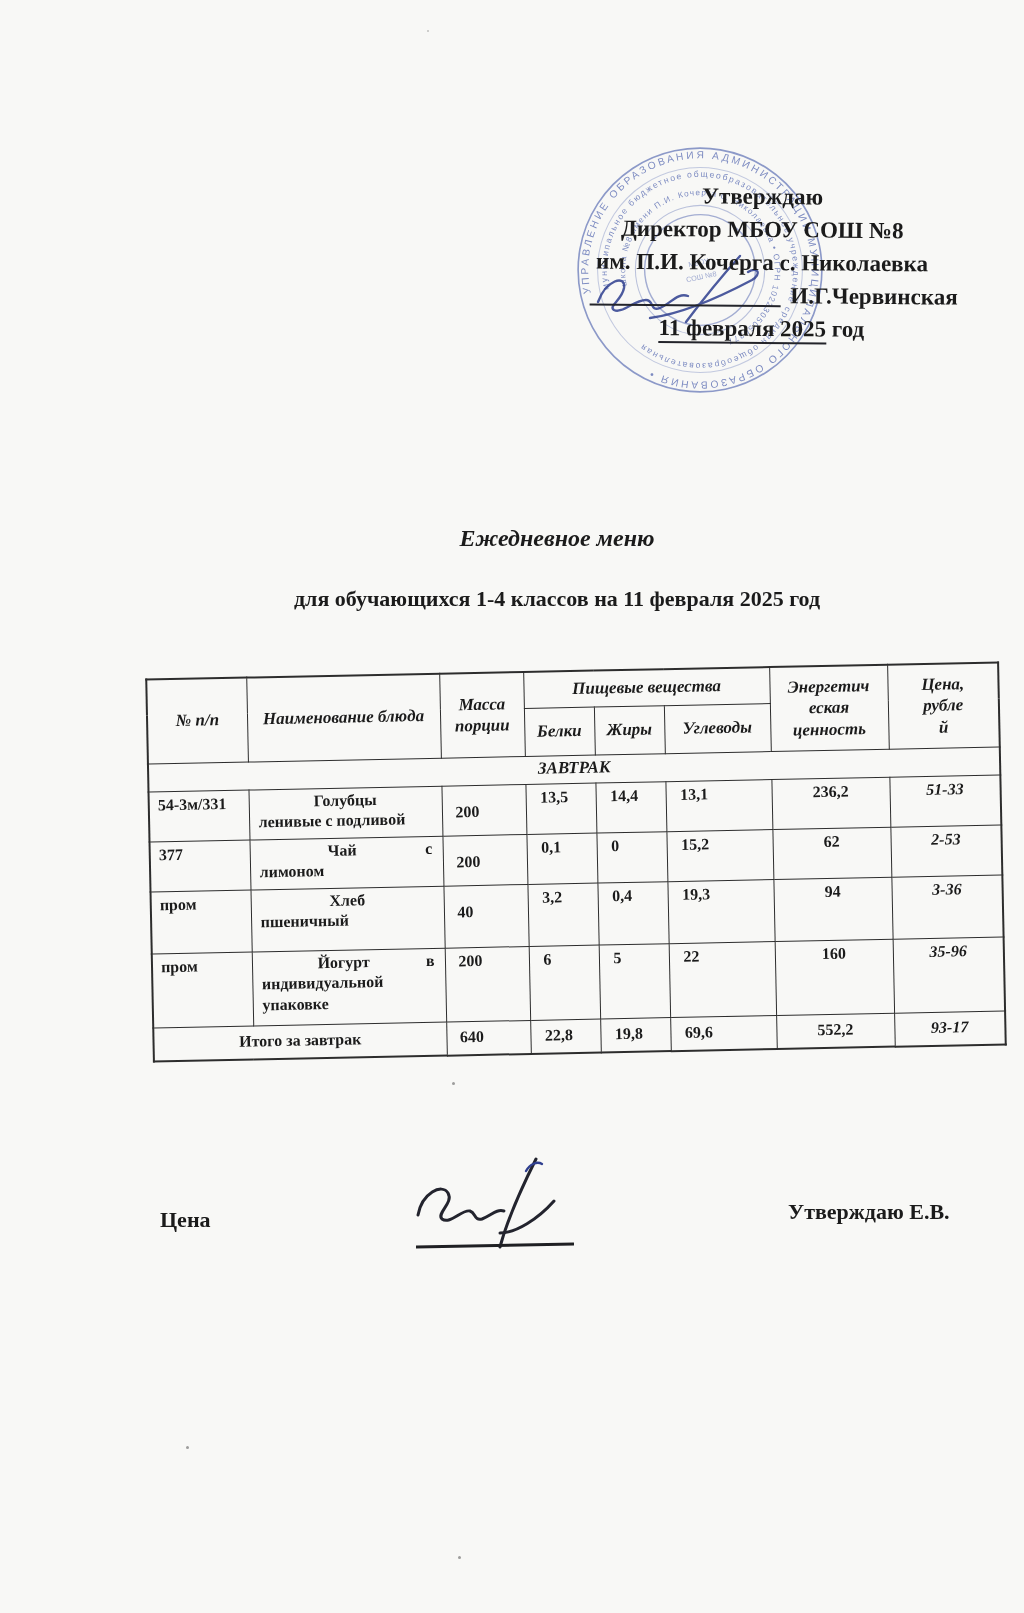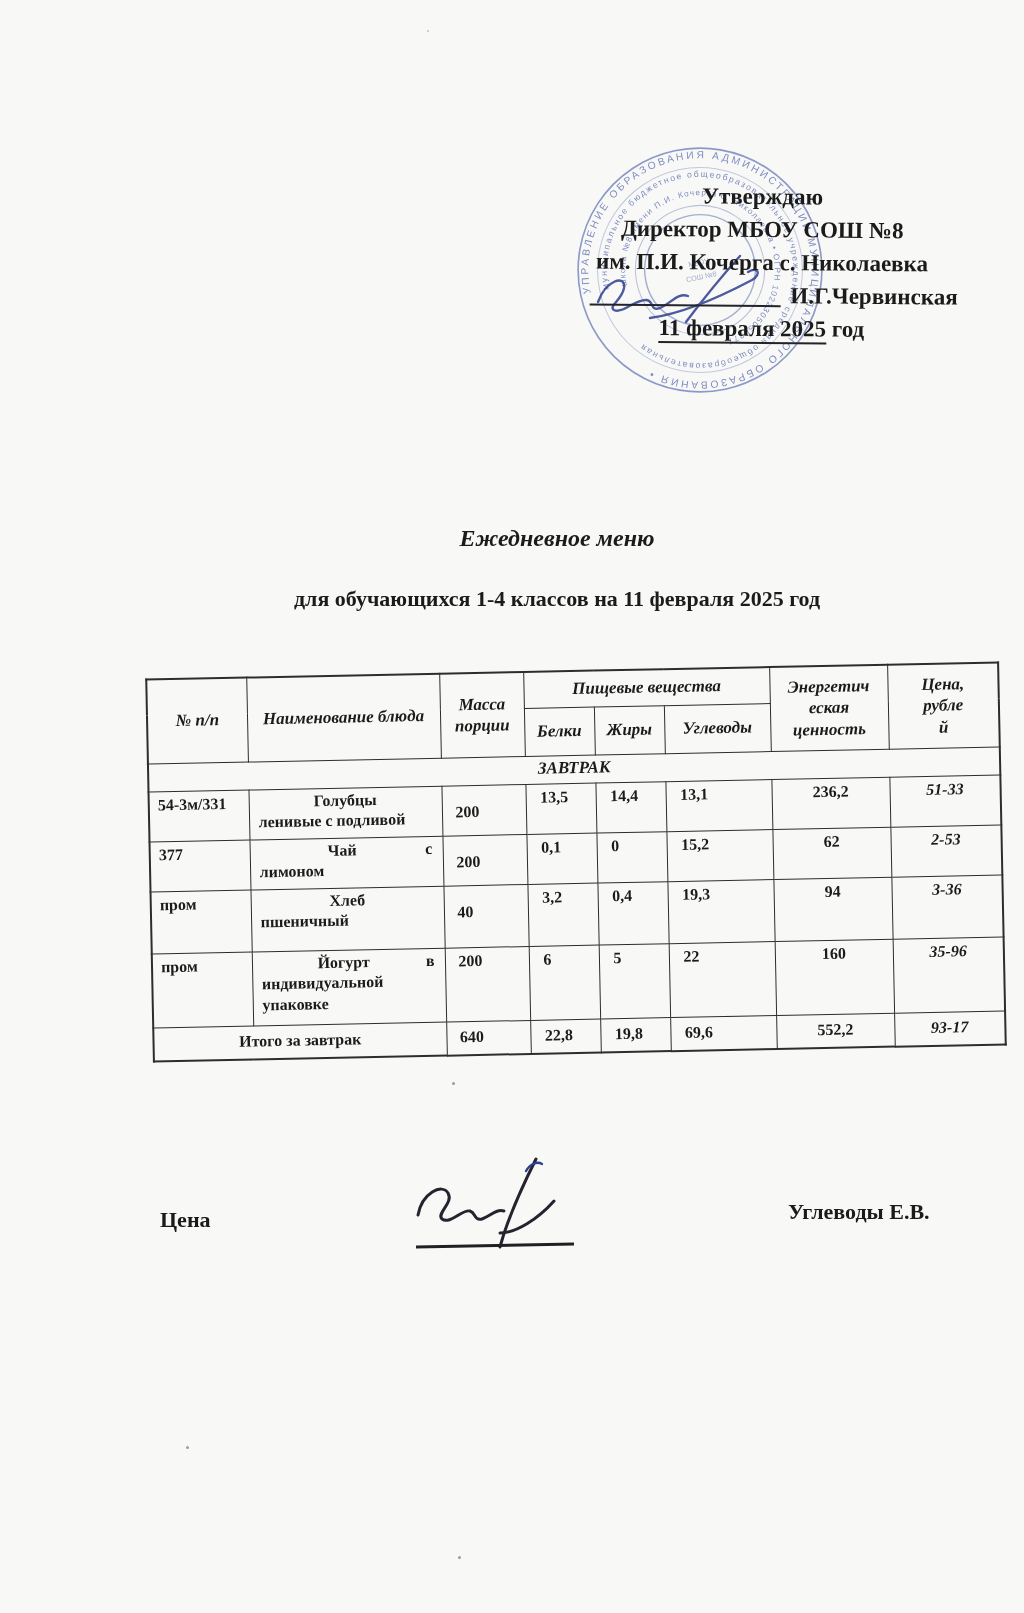--- a/index.html
+++ b/index.html
@@ -248,18 +248,18 @@
       <g stroke="#23242e" stroke-width="3">
         <path d="M12,60 C16,38 36,28 42,38 C48,48 30,58 36,64 C44,70 56,54 64,56 C70,58 68,66 76,64 C86,60 90,54 98,56"></path>
         <path d="M130,4 C118,28 102,62 94,92"></path>
         <path d="M94,78 C110,78 132,64 148,46"></path>
       </g>
       <path d="M120,16 C124,9 131,6 136,9" stroke="#2f3f8f" stroke-width="2.4"></path>
     </g>
   </svg>
 </div>
 <div class="abs" id="cook-sig-line"></div>
-<div class="abs" id="cook-name">Углеводы Е.В.</div>
+<div class="abs" id="cook-name">Утверждаю Е.В.</div>
 
 <div class="speck" style="left:452px;top:1082px;width:3px;height:3px"></div>
 <div class="speck" style="left:186px;top:1446px;width:3px;height:3px"></div>
 <div class="speck" style="left:458px;top:1556px;width:3px;height:3px"></div>
 <div class="speck" style="left:427px;top:30px;width:2px;height:2px;opacity:.4"></div>
 
 </body></html>

